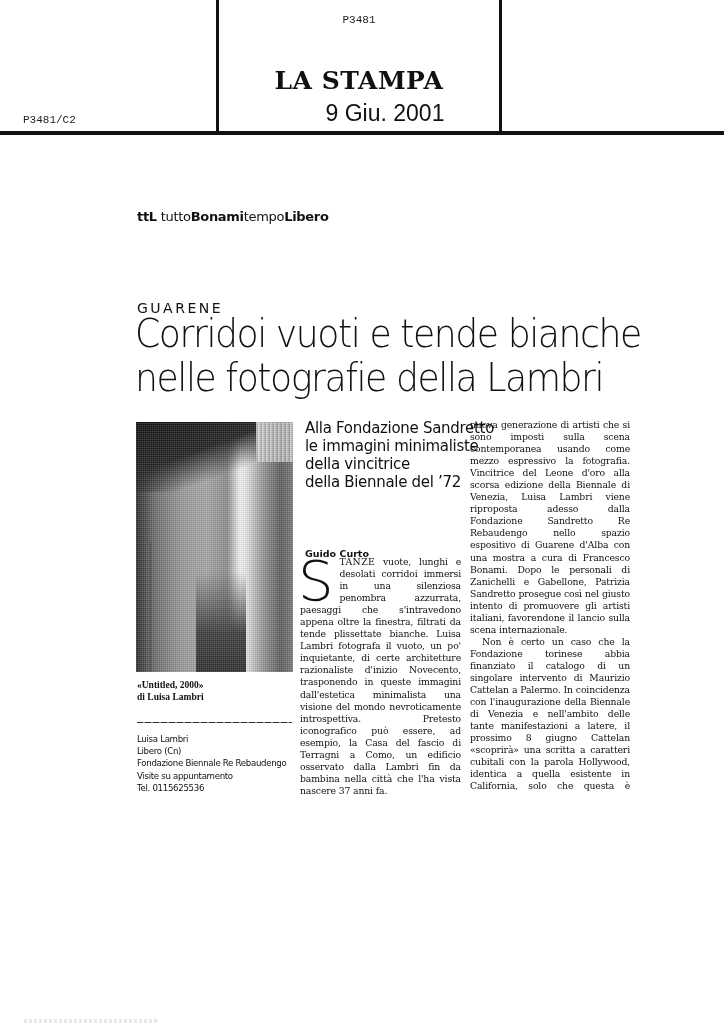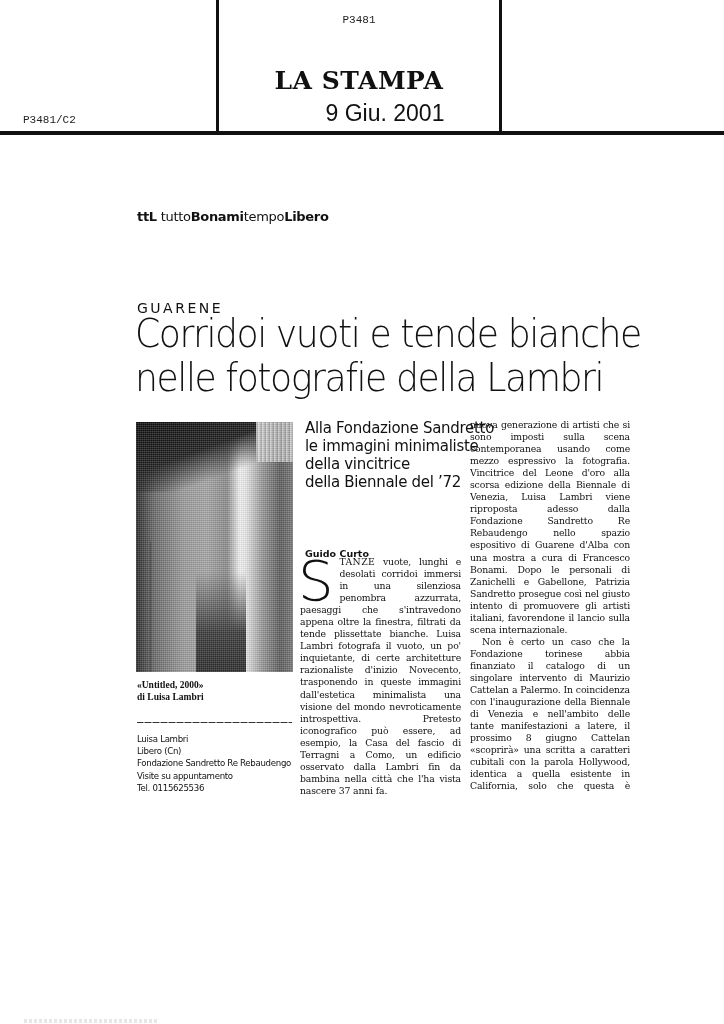--- a/index.html
+++ b/index.html
@@ -116,21 +116,21 @@
 <div class="abs caption" style="left:137px; top:679px;">
   <div>«Untitled, 2000»</div>
   <div>di Luisa Lambri</div>
 </div>
 
 <div class="sep"></div>
 
 <div class="abs info" style="left:137px; top:733px;">
   <div class="name">Luisa Lambri</div>
   <div>Libero (Cn)</div>
-  <div>Fondazione Sandretto Re Rebaudengo</div>
+  <div>Fondazione Biennale Re Rebaudengo</div>
   <div>Visite su appuntamento</div>
   <div>Tel. 0115625536</div>
 </div>
 
 <div class="abs deck" style="left:305px; top:419px;">
   <div>Alla Fondazione Sandretto</div>
   <div>le immagini minimaliste</div>
   <div>della vincitrice</div>
   <div>della Biennale del ’72</div>
 </div>

